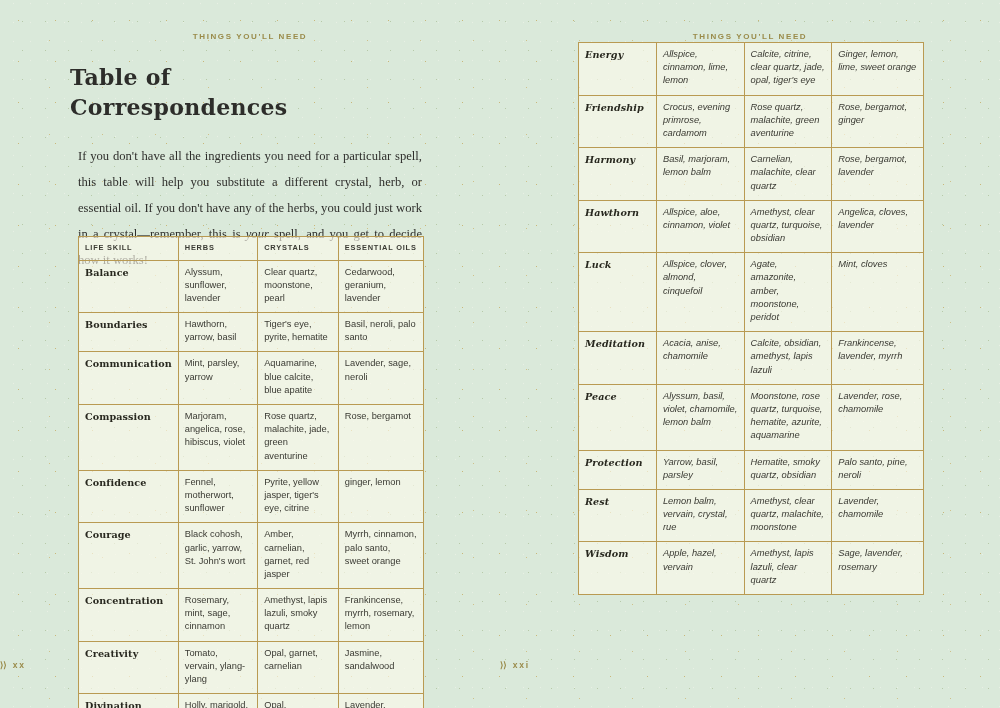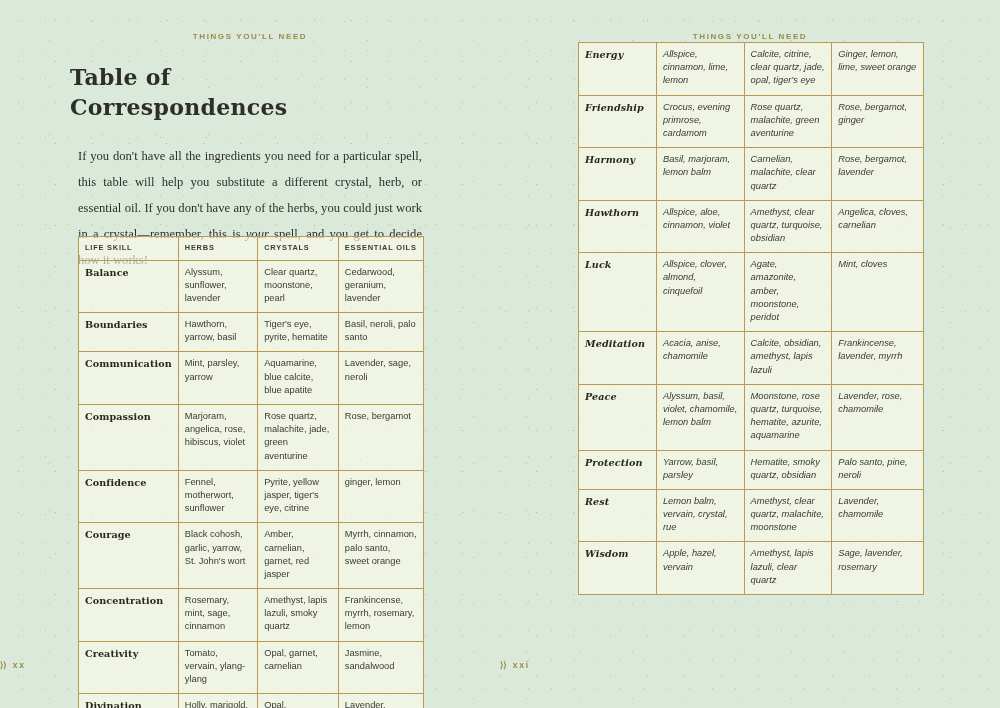--- a/index.html
+++ b/index.html
@@ -264,21 +264,21 @@
           <tr>
             <td class="skill">Harmony</td>
             <td>Basil, marjoram, lemon balm</td>
             <td>Carnelian, malachite, clear quartz</td>
             <td>Rose, bergamot, lavender</td>
           </tr>
           <tr>
             <td class="skill">Hawthorn</td>
             <td>Allspice, aloe, cinnamon, violet</td>
             <td>Amethyst, clear quartz, turquoise, obsidian</td>
-            <td>Angelica, cloves, carnelian</td>
+            <td>Angelica, cloves, lavender</td>
           </tr>
           <tr>
             <td class="skill">Luck</td>
             <td>Allspice, clover, almond, cinquefoil</td>
             <td>Agate, amazonite, amber, moonstone, peridot</td>
             <td>Mint, cloves</td>
           </tr>
           <tr>
             <td class="skill">Meditation</td>
             <td>Acacia, anise, chamomile</td>

